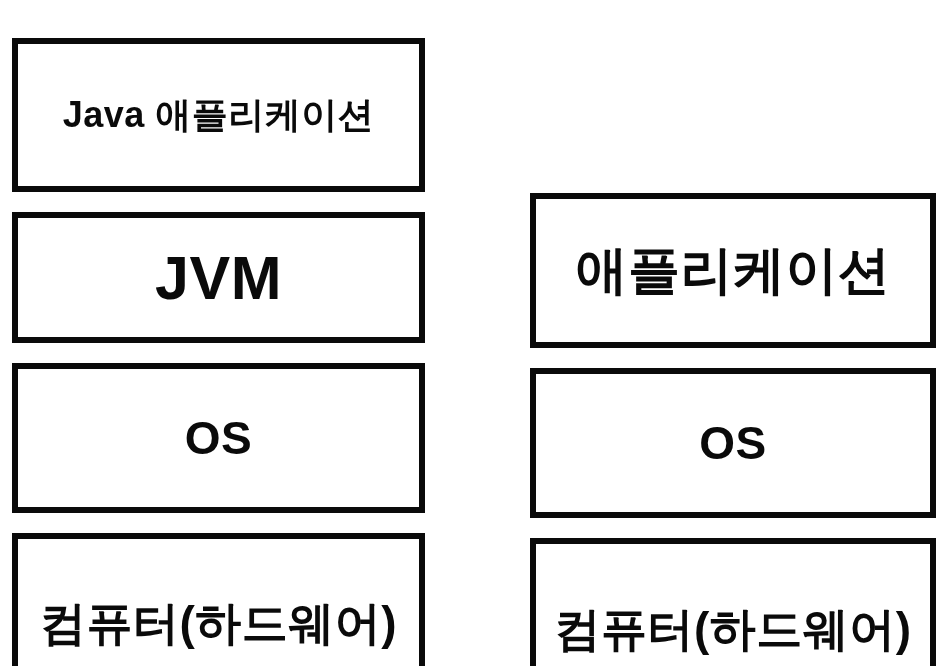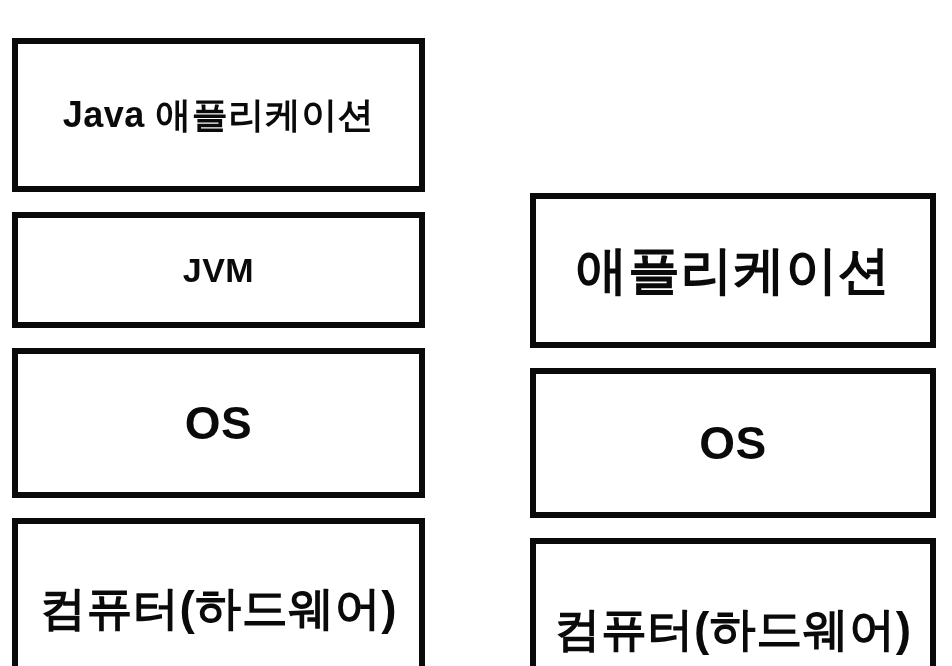--- a/index.html
+++ b/index.html
@@ -30,21 +30,21 @@
     background: var(--bg, #ffffff);
     display: flex;
     align-items: center;
     justify-content: center;
     text-align: center;
     font-weight: 800;
     color: var(--text, #0a0a0a);
     letter-spacing: 0.5px;
   }
   .stack-left  .layer:nth-child(1) { height: 154px; font-size: 36px; }
-  .stack-left  .layer:nth-child(2) { height: 116px; font-size: 34px; }
+  .stack-left  .layer:nth-child(2) { height: 131px; font-size: 61px; }
   .stack-left  .layer:nth-child(3) { height: 150px; font-size: 46px; }
   .stack-left  .layer:nth-child(4) { height: 181px; font-size: 46px; }
   .stack-right .layer:nth-child(1) { height: 155px; font-size: 52px; }
   .stack-right .layer:nth-child(2) { height: 150px; font-size: 46px; }
   .stack-right .layer:nth-child(3) { height: 183px; font-size: 46px; }
 </style>
 </head>
 <body>
 
 <div class="canvas">

